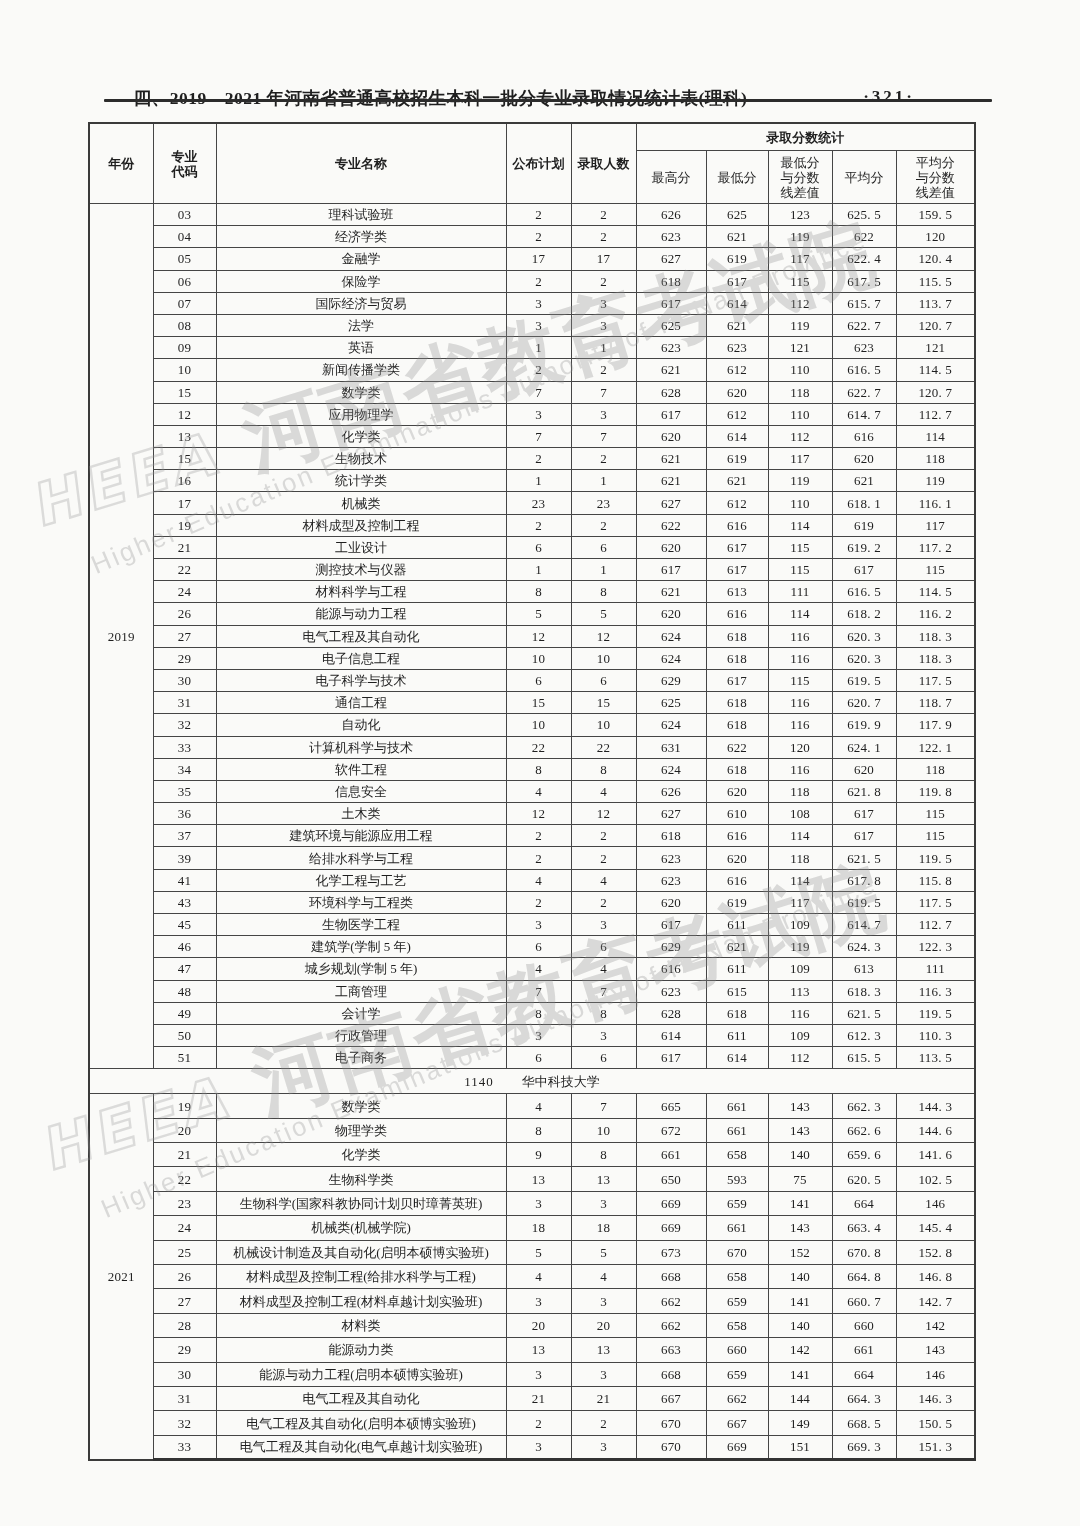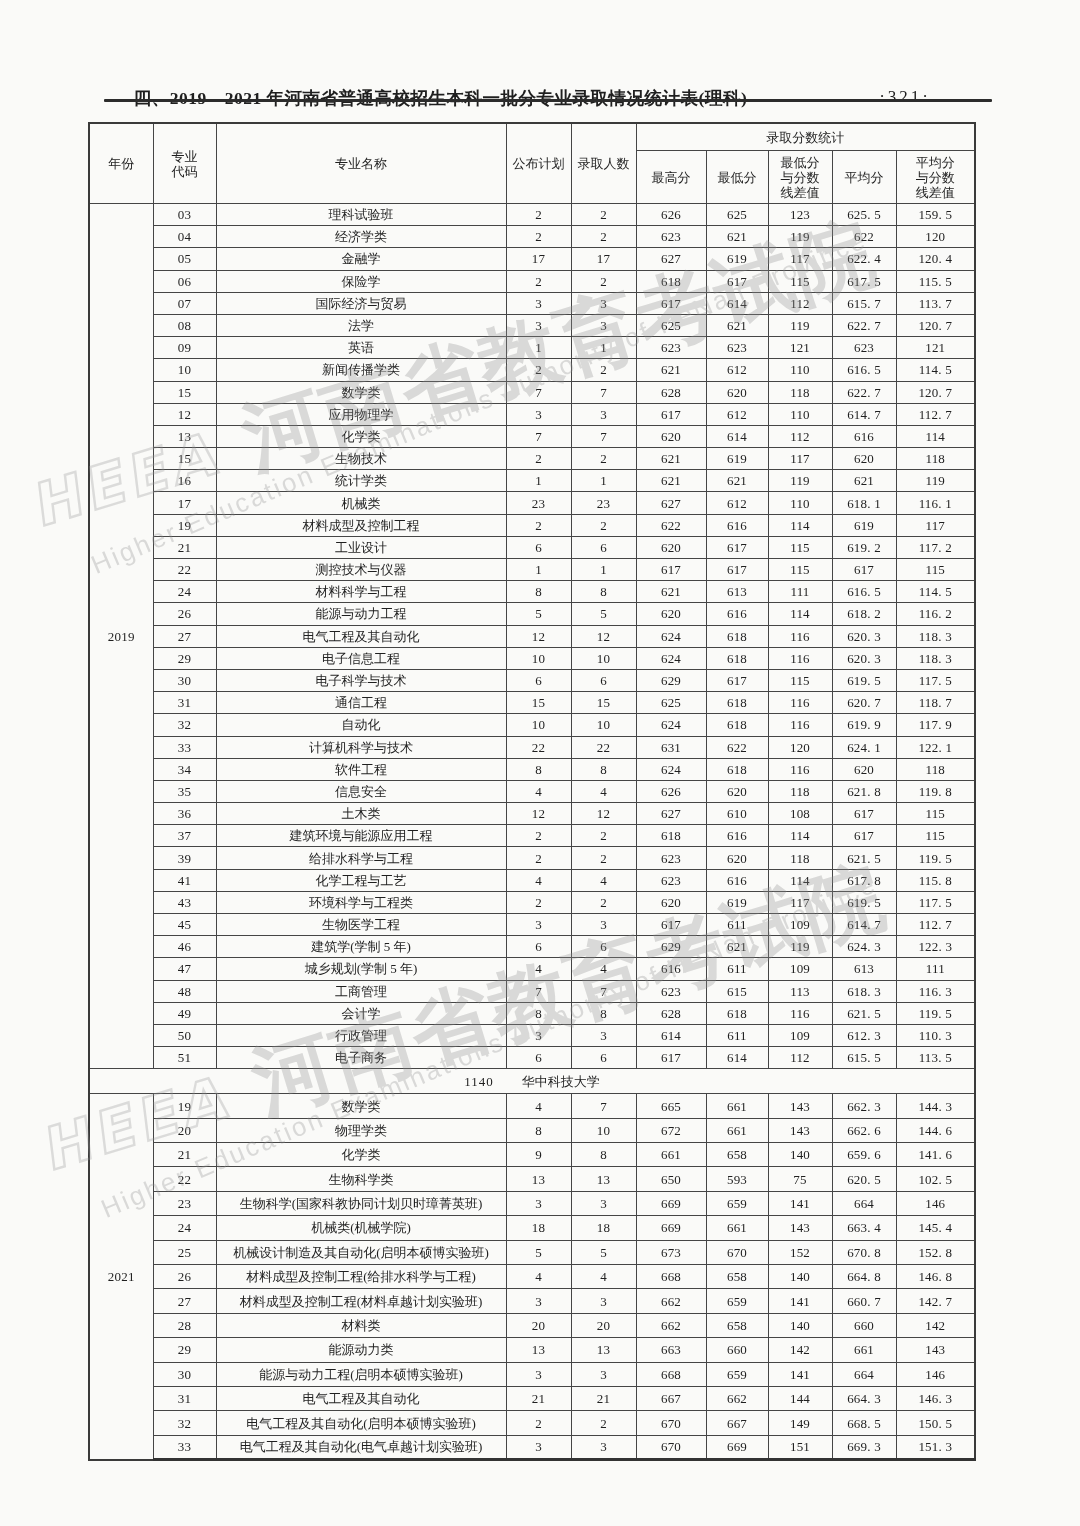--- a/index.html
+++ b/index.html
@@ -14,22 +14,22 @@
   .page{position:absolute;inset:0;}
 
   
   .doc-header{position:absolute;top:62px;left:0;width:1011px;height:34px;margin-top:24px;}
   .doc-title{
     position:absolute;left:0;right:130px;text-align:center;
     font-size:17.5px;font-weight:700;letter-spacing:0.5px;
     white-space:nowrap;
   }
   .page-number{
-    position:absolute;right:80px;top:1px;
-    font-size:17px;font-weight:400;letter-spacing:3px;white-space:nowrap;
+    position:absolute;right:96px;top:1px;
+    font-size:17px;font-weight:700;letter-spacing:3px;white-space:nowrap;
   }
   .header-rule{
     position:absolute;top:99px;left:104px;width:888px;height:2.5px;
     background:#2c2c2c;border-radius:1px;
   }
 
   
   .wm{
     position:absolute;pointer-events:none;z-index:5;
     transform:rotate(-17deg);transform-origin:0 50%;
@@ -60,21 +60,21 @@
   table.stat th,table.stat td{
     border:1px solid #454545;
     font-weight:normal;
     text-align:center;vertical-align:middle;
     padding:0;font-size:13px;line-height:15px;
     overflow:hidden;
   }
   table.stat{border:2px solid #3a3a3a;}
   tr.bottom-edge td{border-bottom:3px solid #333;}
   thead th{white-space:pre-line;font-size:13.5px;}
-  thead tr.h1 th{height:26px;}
+  thead tr.h1 th{height:26px;font-weight:bold;}
   thead tr.h2 th{height:52px;}
   td.name-cell{
     text-align:left;padding:1px 6px 1px 9px;line-height:19px;
     white-space:normal;
   }
   td.num-cell,td.year-cell{font-size:13.5px;letter-spacing:0.2px;}
   tr.g2019{height:22.2px;}
   tr.g2021{height:24.4px;}
   tr.school-row{height:25px;}
   td.school-cell{text-align:left;padding-left:7px;font-size:14px;}

